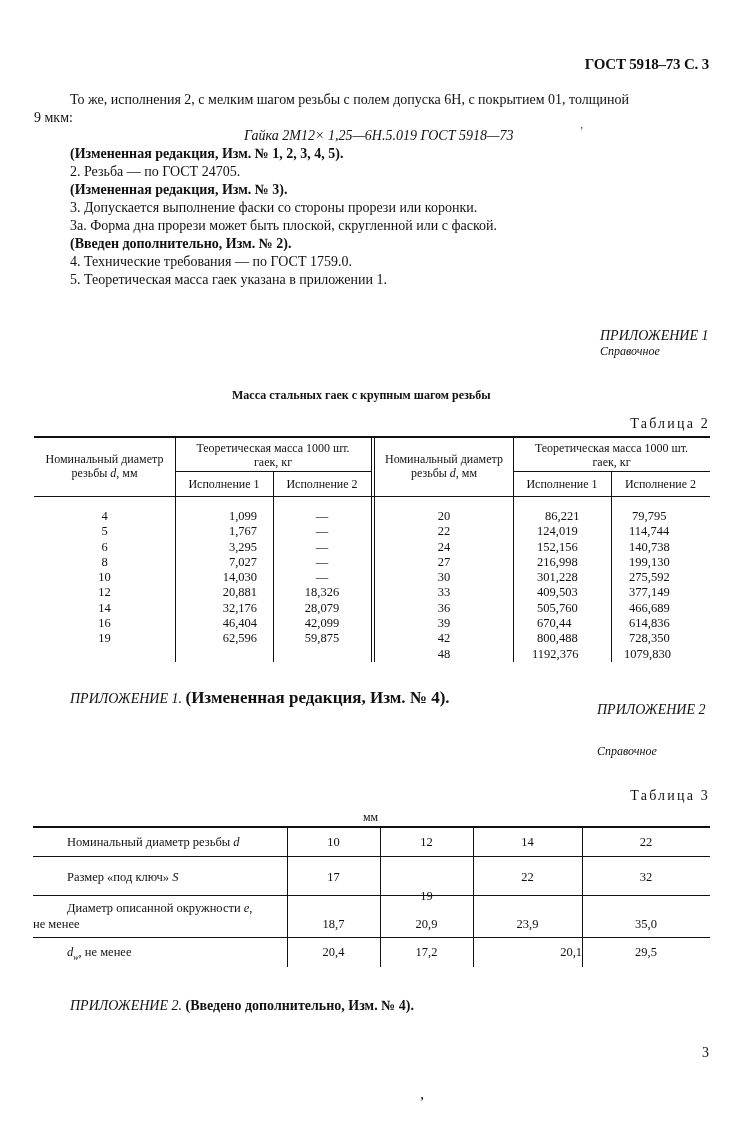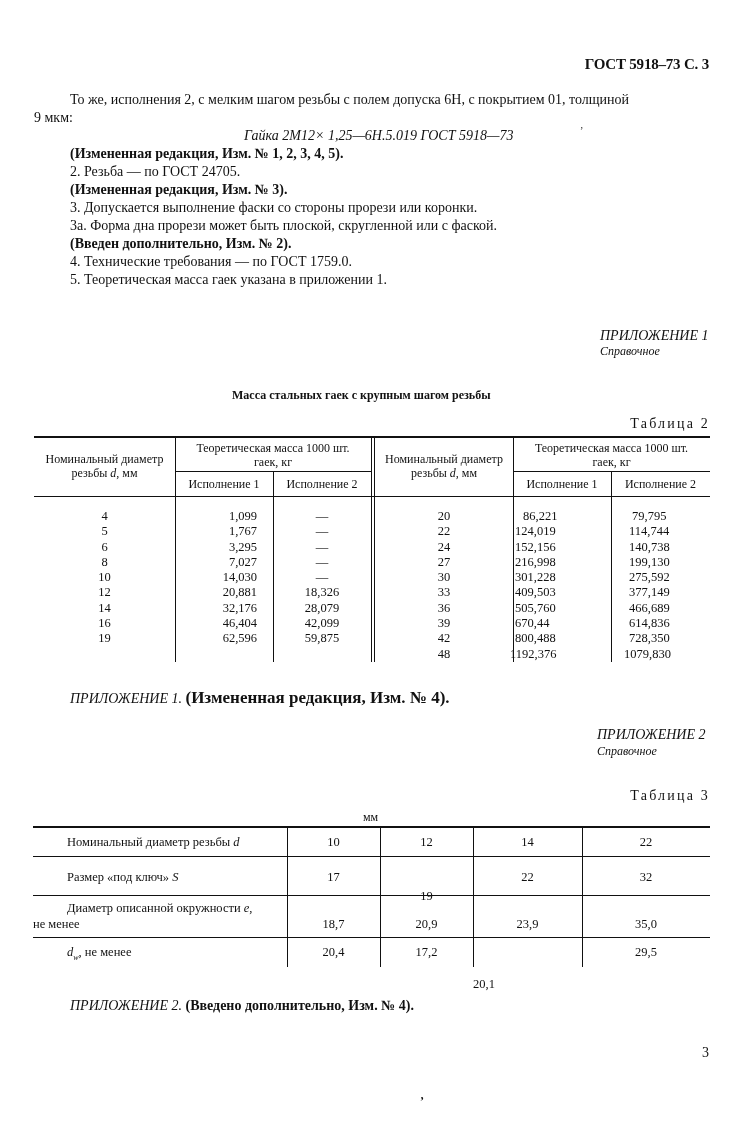--- a/index.html
+++ b/index.html
@@ -123,21 +123,21 @@
       <div>22</div>
       <div>24</div>
     <div>27</div>
       <div>30</div>
       <div>33</div>
     <div>36</div>
       <div>39</div>
       <div>42</div>
     <div>48</div>
   </div>
-  <div class="num" style="left:479px; top:73px; width:98px; text-align:left; padding-left:2px; box-sizing:border-box;">
+  <div class="num" style="left:479px; top:73px; width:98px; text-align:left; padding-left:24px; box-sizing:border-box;">
     <div style="padding-left:8px">86,221</div>
       <div>124,019</div>
       <div>152,156</div>
     <div>216,998</div>
       <div>301,228</div>
       <div>409,503</div>
     <div>505,760</div>
       <div>670,44</div>
       <div>800,488</div>
     <div style="margin-left:-5px">1192,376</div>
@@ -154,21 +154,21 @@
       <div>728,350</div>
     <div style="margin-left:-5px">1079,830</div>
   </div>
 </div>
 
 <div class="abs fs14" style="left:70px; top:688px;">
   <span class="i">ПРИЛОЖЕНИЕ 1.</span>
   <span class="b" style="font-size:17px;">(Измененная редакция, Изм. № 4).</span>
 </div>
 
-<div class="abs fs14 i" style="left:597px; top:727px;">ПРИЛОЖЕНИЕ 2</div>
+<div class="abs fs14 i" style="left:597px; top:702px;">ПРИЛОЖЕНИЕ 2</div>
 <div class="abs fs12 i" style="left:597px; top:744px;">Справочное</div>
 <div class="abs fs14 spaced" style="right:37px; top:788px;">Таблица 3</div>
 <div class="abs fs12" style="left:363px; top:810px;">мм</div>
 
 <div class="t3">
   <div class="line" style="left:0; top:0; width:677px; height:2px;"></div>
   <div class="line" style="left:0; top:30px; width:677px; height:1px;"></div>
   <div class="line" style="left:0; top:69px; width:677px; height:1px;"></div>
   <div class="line" style="left:0; top:111px; width:677px; height:1px;"></div>
 
@@ -200,21 +200,21 @@
   <div class="cell" style="left:254px; top:91px; width:93px; text-align:center;">18,7</div>
   <div class="cell" style="left:347px; top:91px; width:93px; text-align:center;">20,9</div>
   <div class="cell" style="left:440px; top:91px; width:109px; text-align:center;">23,9</div>
   <div class="cell" style="left:549px; top:91px; width:128px; text-align:center;">35,0</div>
 
   <div class="cell" style="left:34px; top:119px;">
     <span class="i">d</span><sub class="i" style="font-size:8px;">w</sub><span>, не менее</span>
   </div>
   <div class="cell" style="left:254px; top:119px; width:93px; text-align:center;">20,4</div>
   <div class="cell" style="left:347px; top:119px; width:93px; text-align:center;">17,2</div>
-  <div class="cell" style="left:440px; top:119px; width:109px; text-align:left;margin-top:32px;">20,1</div>
+  <div class="cell" style="left:440px; top:119px; width:109px; text-align:right;">20,1</div>
   <div class="cell" style="left:549px; top:119px; width:128px; text-align:center;">29,5</div>
 </div>
 
 <div class="abs fs14" style="left:70px; top:998px;">
   <span class="i">ПРИЛОЖЕНИЕ 2.</span>
   <span class="b" style="font-size:14px;">(Введено дополнительно, Изм. № 4).</span>
 </div>
 
 <div class="abs fs14" style="left:702px; top:1045px;">3</div>
 <div class="abs" style="left:420px; top:1094px; font-size:12px; font-weight:bold;">ʼ</div>

